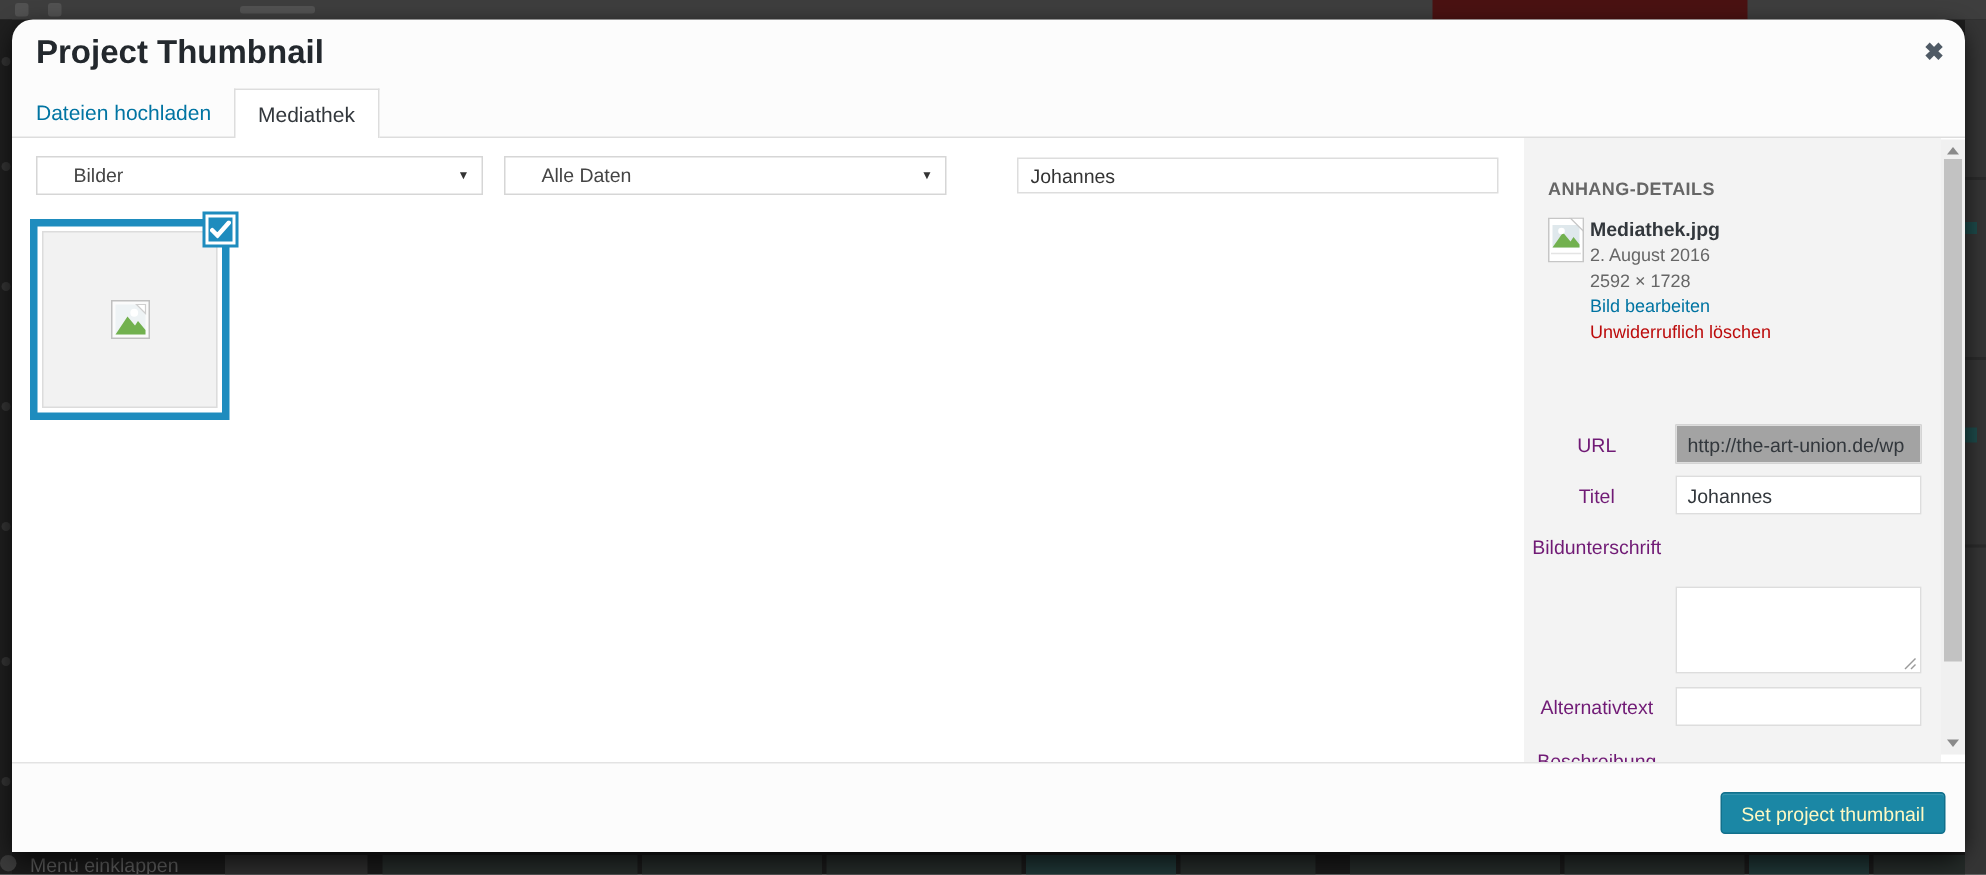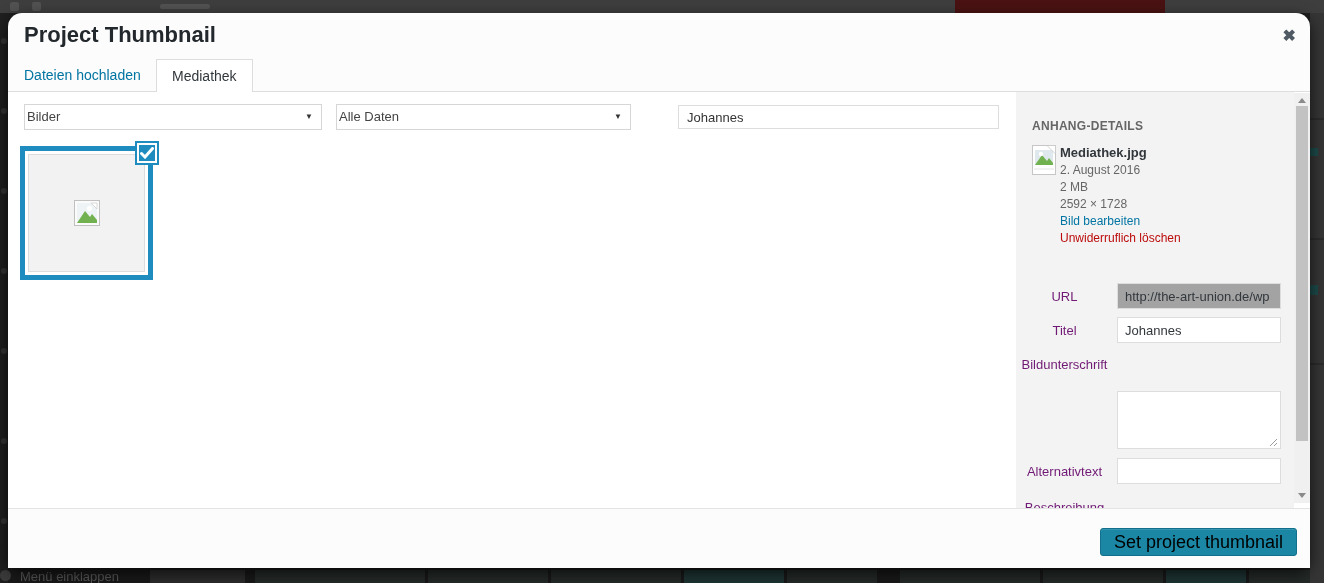--- a/index.html
+++ b/index.html
@@ -31,21 +31,21 @@
 
   .router { position:absolute; left:0; top:46px; width:100%; height:33px; border-bottom:1px solid #ddd; }
   .tab-link { position:absolute; left:16px; top:8px; font-size:14px; color:#0074a2; text-decoration:none; cursor:pointer; }
   .tab-active { position:absolute; left:148px; top:0; height:34px; line-height:32px; padding:0 15px;
                 background:#fff; border:1px solid #ddd; border-bottom:1px solid #fff; font-size:14px; color:#32373c; cursor:pointer; }
 
   .content { position:absolute; left:0; top:79px; width:1302px; height:416px; background:#fff; }
 
   
   .wp-select { position:absolute; top:12px; height:26px; background:#fff; border:1px solid #d6d6d6;
-               font-size:13px; color:#444; line-height:24px; padding:0 2px; cursor:pointer; }
+               font-size:13px; color:#444; line-height:24px; padding:0 24px; cursor:pointer; }
   .wp-select .arrow { position:absolute; right:8px; top:0; font-size:8px; color:#333; line-height:24px; }
   #type-select { left:16px; width:298px; }
   #date-select { left:328px; width:295px; }
   .search-input { position:absolute; left:670px; top:13px; width:321px; height:24px; border:1px solid #ddd;
                   background:#fff; font-size:13px; color:#333; padding:0 8px;
                   font-family:"Liberation Sans","DejaVu Sans",sans-serif; }
 
   
   .attachment { position:absolute; left:12px; top:54px; width:133px; height:134px; border:5px solid #1e8cbe;
                 background:#fff; cursor:pointer; }
@@ -78,21 +78,21 @@
   
   .scrollbar { position:absolute; left:1286px; top:1px; width:16px; height:410px; background:#f0f0f0; }
   .sb-arrow { position:absolute; left:4px; width:0; height:0; border-left:4px solid transparent; border-right:4px solid transparent; }
   .sb-arrow.up { top:5px; border-bottom:5px solid #8a8a8a; }
   .sb-arrow.down { bottom:5px; border-top:5px solid #8a8a8a; }
   .sb-thumb { position:absolute; left:2px; top:13px; width:12px; height:335px; background:#c2c2c2; }
 
   
   .modal-footer { position:absolute; left:0; bottom:0; width:1302px; height:60px; background:#fcfcfc; border-top:1px solid #e3e3e3; }
   .btn-primary { position:absolute; right:13px; top:19px; height:28px; padding:0 13px; background:#1b87a5;
-                 border:1px solid #12708c; border-radius:3px; color:#000000; font-size:18px; cursor:pointer;
+                 border:1px solid #12708c; border-radius:3px; color:#fef9c3; font-size:13px; cursor:pointer;
                  font-family:"Liberation Sans","DejaVu Sans",sans-serif; box-shadow:inset 0 1px 0 rgba(255,255,255,.12); }
 </style>
 </head>
 <body>
 
 <div class="screen">
 
   <div class="admin-bar">
     <div class="admin-bar-glyph" style="left:10px"></div>
     <div class="admin-bar-glyph" style="left:32px"></div>
@@ -182,21 +182,20 @@
             <path d="M3 20 L10 10 L15 16 L17 13 L21 18 L21 20 Z" fill="#72b14f"></path>
             <circle cx="9" cy="9" r="2.2" fill="#ffffff"></circle>
             <path d="M15 0.5 L23.5 9 L23.5 0.5 Z" fill="#ffffff" stroke="#c6c6c6" stroke-width="0.8"></path>
             <line x1="2" y1="24" x2="22" y2="24" stroke="#e4e4e4"></line>
           </svg>
         </div>
 
         <div class="file-meta">
           <div class="filename">Mediathek.jpg</div>
           <div>2. August 2016</div>
-          <div>2 MB</div>
           <div>2592 × 1728</div>
           <a class="link-edit">Bild bearbeiten</a><br>
           <a class="link-del">Unwiderruflich löschen</a>
         </div>
 
         <div class="setting" style="top:191px">
           <label style="top:6px">URL</label>
           <input class="field" readonly="" value="http://the-art-union.de/wp" style="">
         </div>
 

